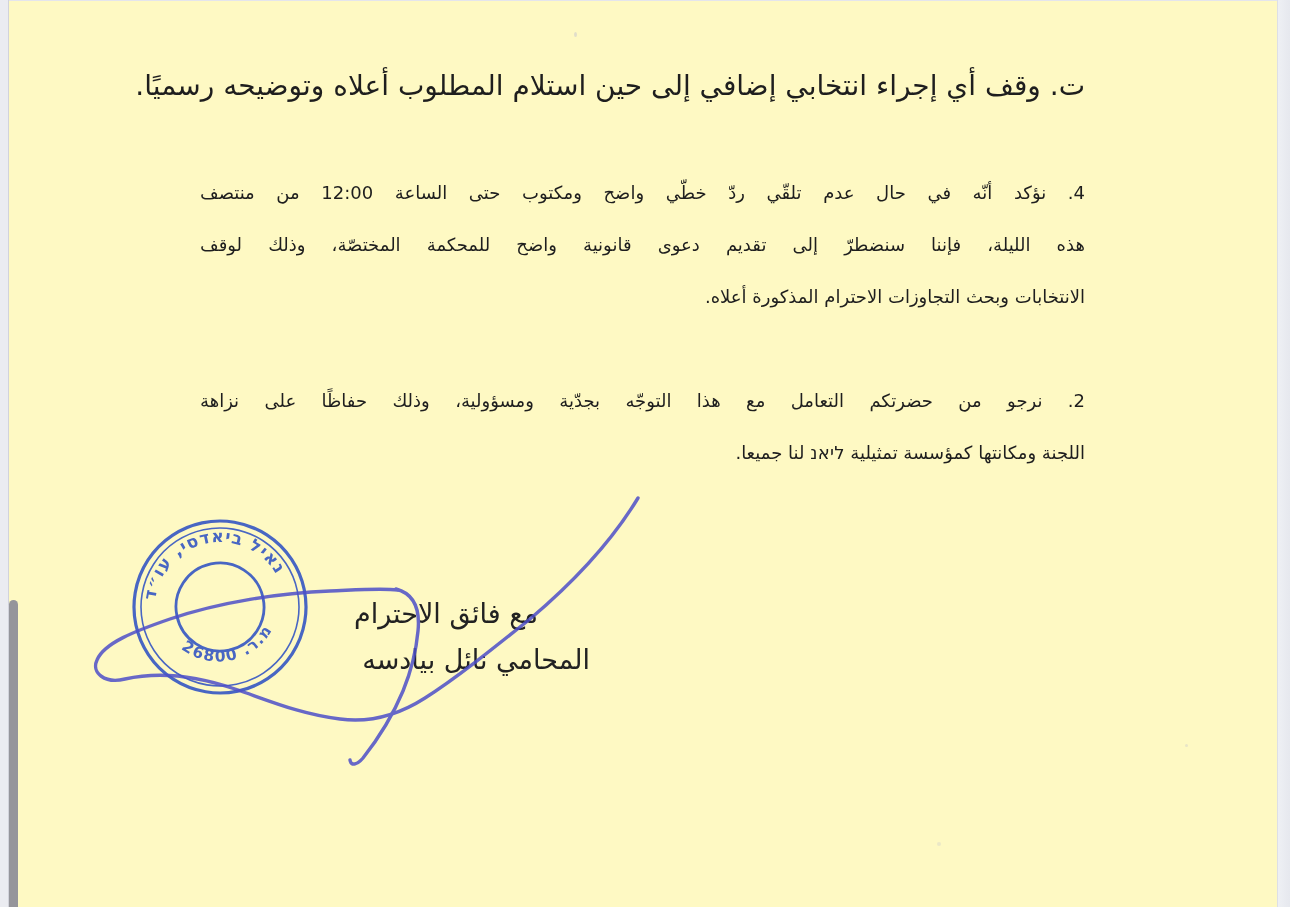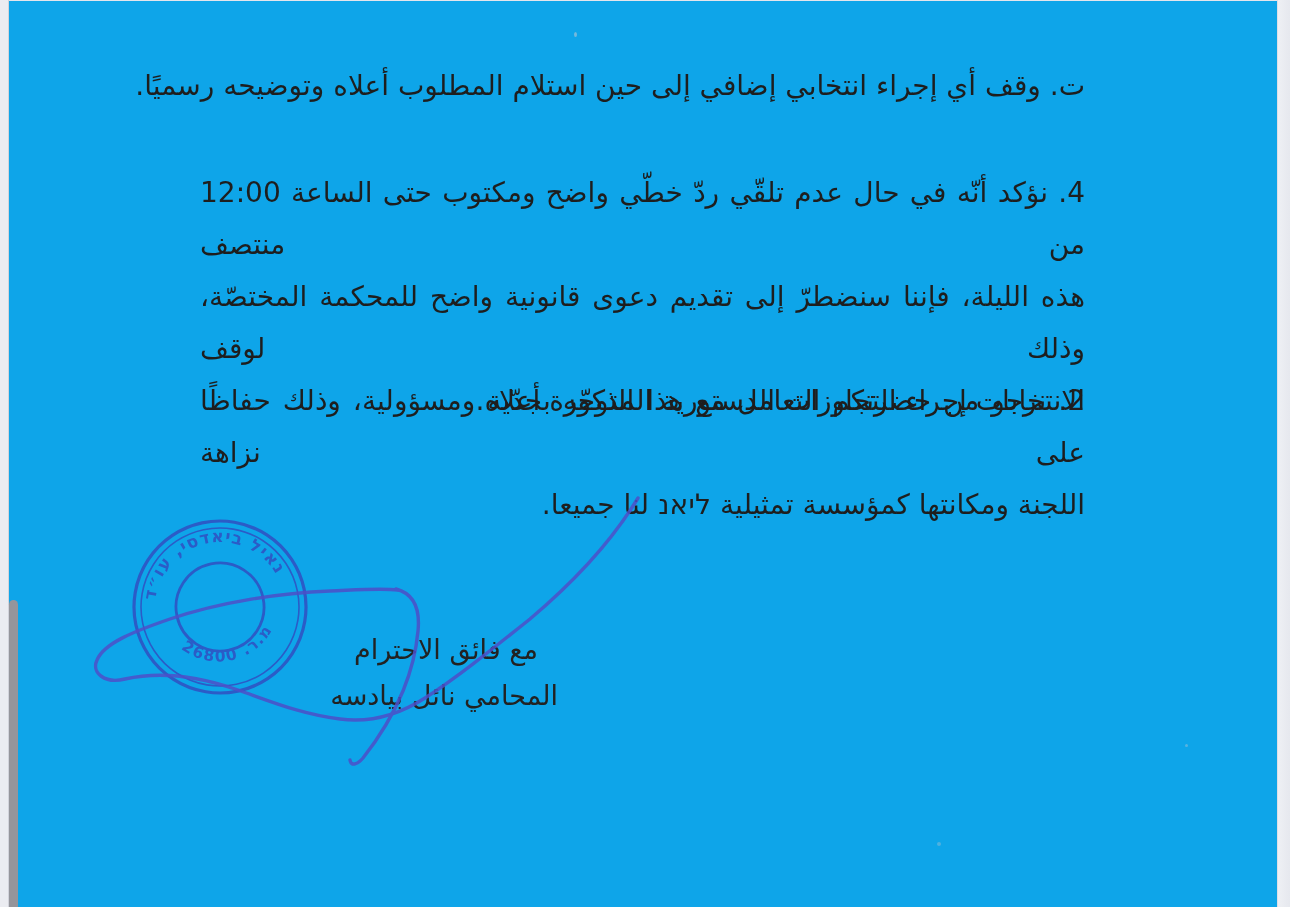--- a/index.html
+++ b/index.html
@@ -4,21 +4,21 @@
 <style>
   * { margin: 0; padding: 0; box-sizing: border-box; }
   html, body { width: 1290px; height: 907px; overflow: hidden; }
   body {
     font-family: "DejaVu Sans", sans-serif;
     background: #ffffff;
     position: relative;
   }
   .canvas {
     position: absolute; inset: 0;
-    background: #0ea5e9;
+    background: #fef9c3;
     border-top: 1px solid #e4e5ec;
   }
   
   .gutter-left {
     position: absolute; left: 0; top: 0; width: 9px; height: 907px;
     background: #ebecf1;
     border-right: 1px solid #d2d3db;
   }
   .gutter-right {
     position: absolute; right: 0; top: 0; width: 13px; height: 907px;
@@ -28,40 +28,40 @@
   .scrollbar-thumb {
     position: absolute; left: 9px; top: 600px; width: 9px; height: 307px;
     background: #95959b;
     border-radius: 6px 6px 0 0;
   }
   
   .doc-text {
     position: absolute;
     direction: rtl;
     color: #1e1e1e;
-    font-size: 28px;
+    font-size: 18px;
     line-height: 52px;
     letter-spacing: 0.2px;
   }
   .para-t {
     top: 64px; right: 205px;
     font-size: 28px; line-height: 42px;
     white-space: nowrap; text-align: right;
   }
   .item { right: 205px; width: 885px; }
   .item4 { top: 166px; }
   .item5 { top: 374px; }
   .line-just { text-align: justify; text-align-last: justify; }
   .line-last { text-align: right; }
   .closing {
     position: absolute; direction: rtl; color: #222;
-    font-size: 27px; line-height: 36px; white-space: nowrap; margin-top: 36px;
+    font-size: 27px; line-height: 36px; white-space: nowrap;
   }
   .closing-1 { top: 595px; right: 752px; }
-  .closing-2 { top: 641px; right: 732px; }
+  .closing-2 { top: 641px; right: 700px; }
   
   .stamp-svg { position: absolute; left: 130px; top: 516px; width: 180px; height: 180px; }
   .signature-svg { position: absolute; left: 0; top: 0; width: 1290px; height: 907px; pointer-events: none; }
   .speck { position: absolute; background: #c9c9cf; border-radius: 50%; opacity: 0.55; }
   .speck-1 { left: 574px; top: 31px; width: 3px; height: 5px; }
   .speck-2 { left: 937px; top: 841px; width: 4px; height: 4px; opacity: 0.35; }
   .speck-3 { left: 1185px; top: 743px; width: 3px; height: 3px; opacity: 0.4; }
   .stamp-text {
     font-family: "DejaVu Sans", sans-serif;
     font-weight: bold;
@@ -72,21 +72,21 @@
 </head>
 <body>
 
 <div class="canvas">
 
   <div class="doc-text para-t">ت. وقف أي إجراء انتخابي إضافي إلى حين استلام المطلوب أعلاه وتوضيحه رسميًا.</div>
 
   <div class="doc-text item item4">
     <div class="line-just">4.  نؤكد أنّه في حال عدم تلقّي ردّ خطّي واضح ومكتوب حتى الساعة 12:00 من منتصف</div>
     <div class="line-just">هذه الليلة، فإننا سنضطرّ إلى تقديم دعوى قانونية واضح للمحكمة المختصّة، وذلك لوقف</div>
-    <div class="line-last">الانتخابات إجراء التجاوزات الدستورية المذكورة أعلاه.</div>
+    <div class="line-last">الانتخابات وبحث التجاوزات الاحترام المذكورة أعلاه.</div>
   </div>
 
   <div class="doc-text item item5">
     <div class="line-just">2.  نرجو من حضرتكم التعامل مع هذا التوجّه بجدّية ومسؤولية، وذلك حفاظًا على نزاهة</div>
     <div class="line-last">اللجنة ومكانتها كمؤسسة تمثيلية ליאנ لنا جميعا.</div>
   </div>
 
   <div class="closing closing-1">مع فائق الاحترام</div>
   <div class="closing closing-2">المحامي نائل بيادسه</div>
 

